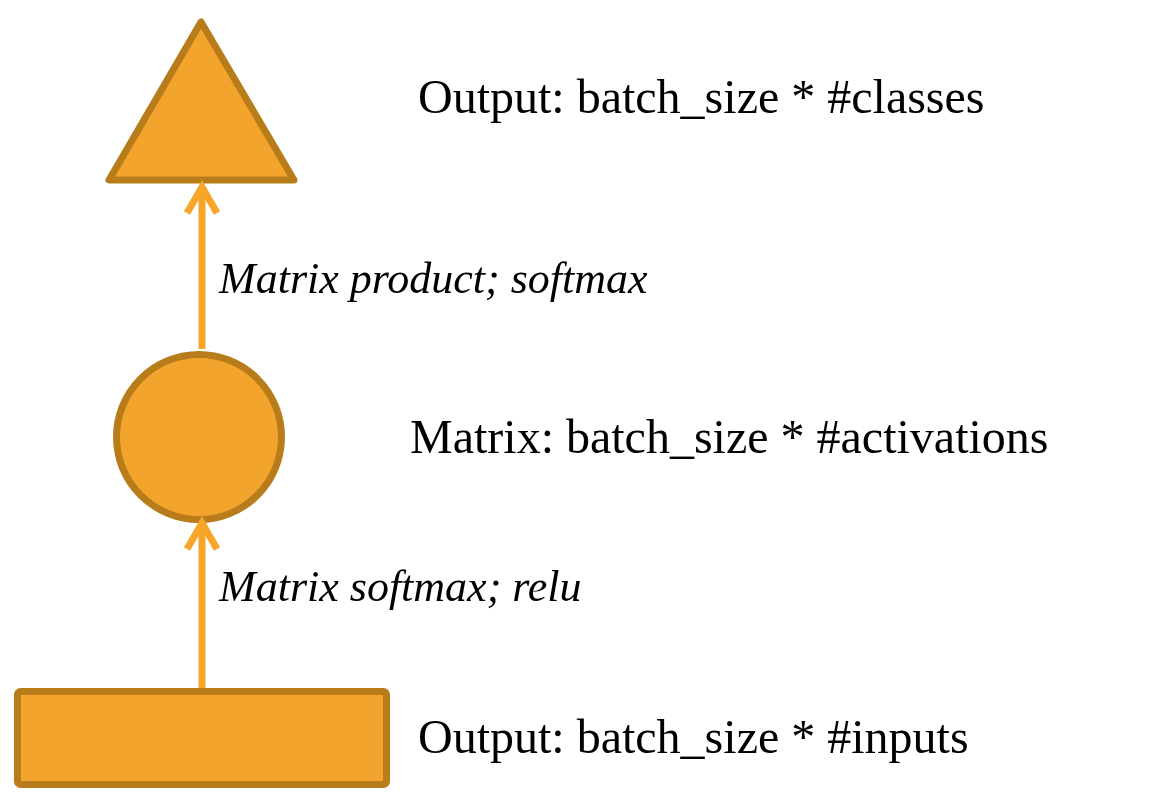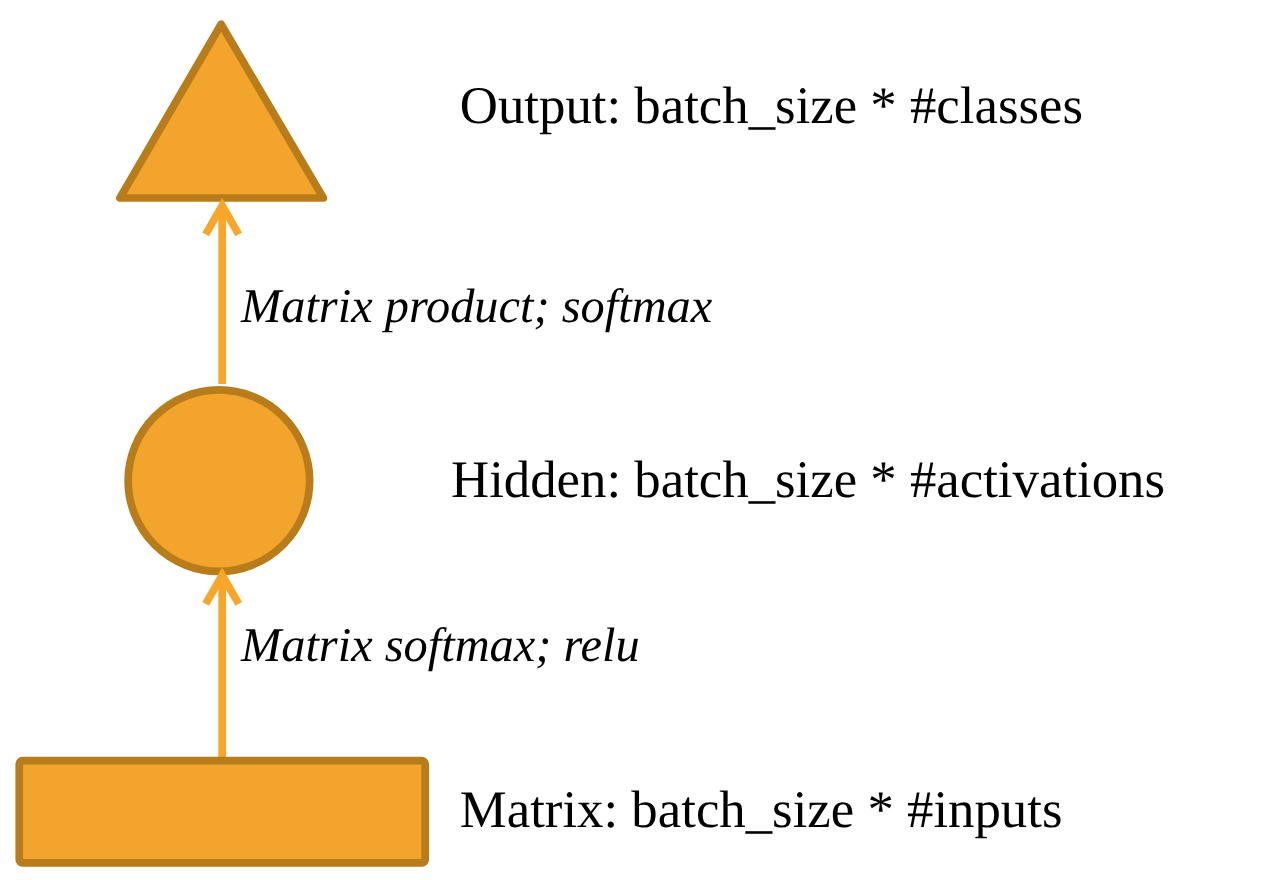--- a/index.html
+++ b/index.html
@@ -79,18 +79,18 @@
       <polyline class="arrow-line" points="187,549 202,523 217,549"></polyline>
     </g>
 
     <rect class="node-shape" x="17.5" y="691.5" width="369" height="93" rx="3"></rect>
   </svg>
 
   <div class="label" id="output-label">Output: batch_size * #classes</div>
 
   <div class="edge-label" id="softmax-label">Matrix product; softmax</div>
 
-  <div class="label" id="hidden-label">Hidden: batch_size * #activations</div>
+  <div class="label" id="hidden-label">Matrix: batch_size * #activations</div>
 
   <div class="edge-label" id="relu-label">Matrix softmax; relu</div>
 
-  <div class="label" id="input-label">Matrix: batch_size * #inputs</div>
+  <div class="label" id="input-label">Output: batch_size * #inputs</div>
 </div>
 
 </body></html>

